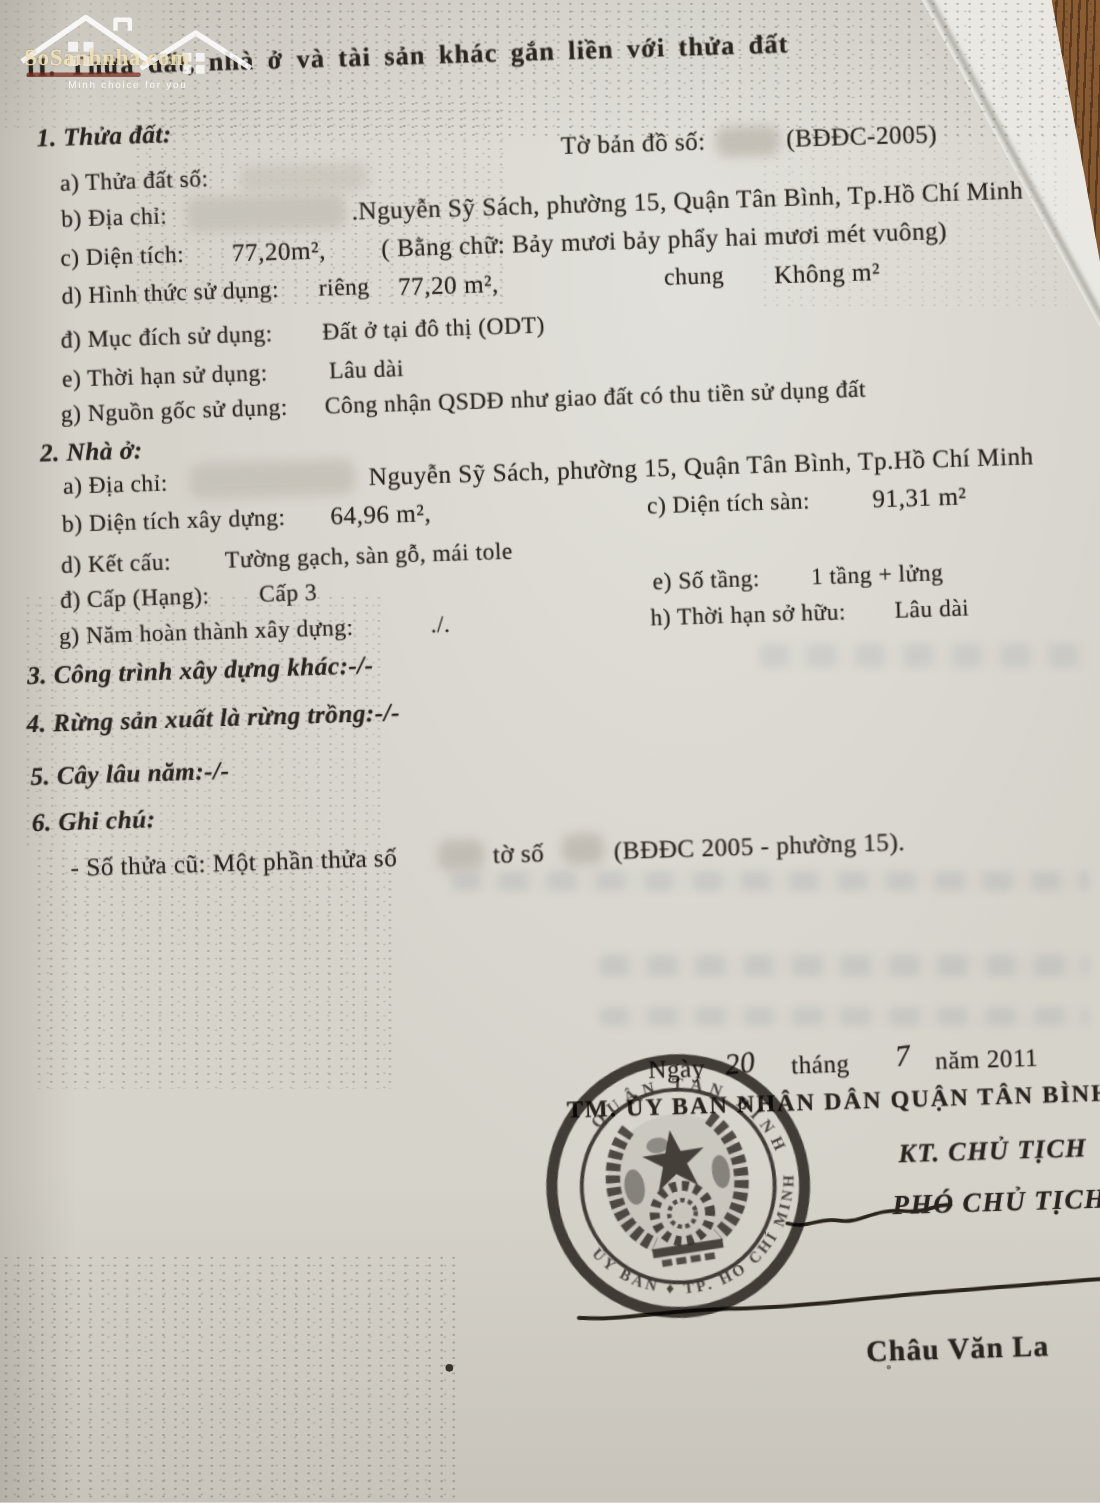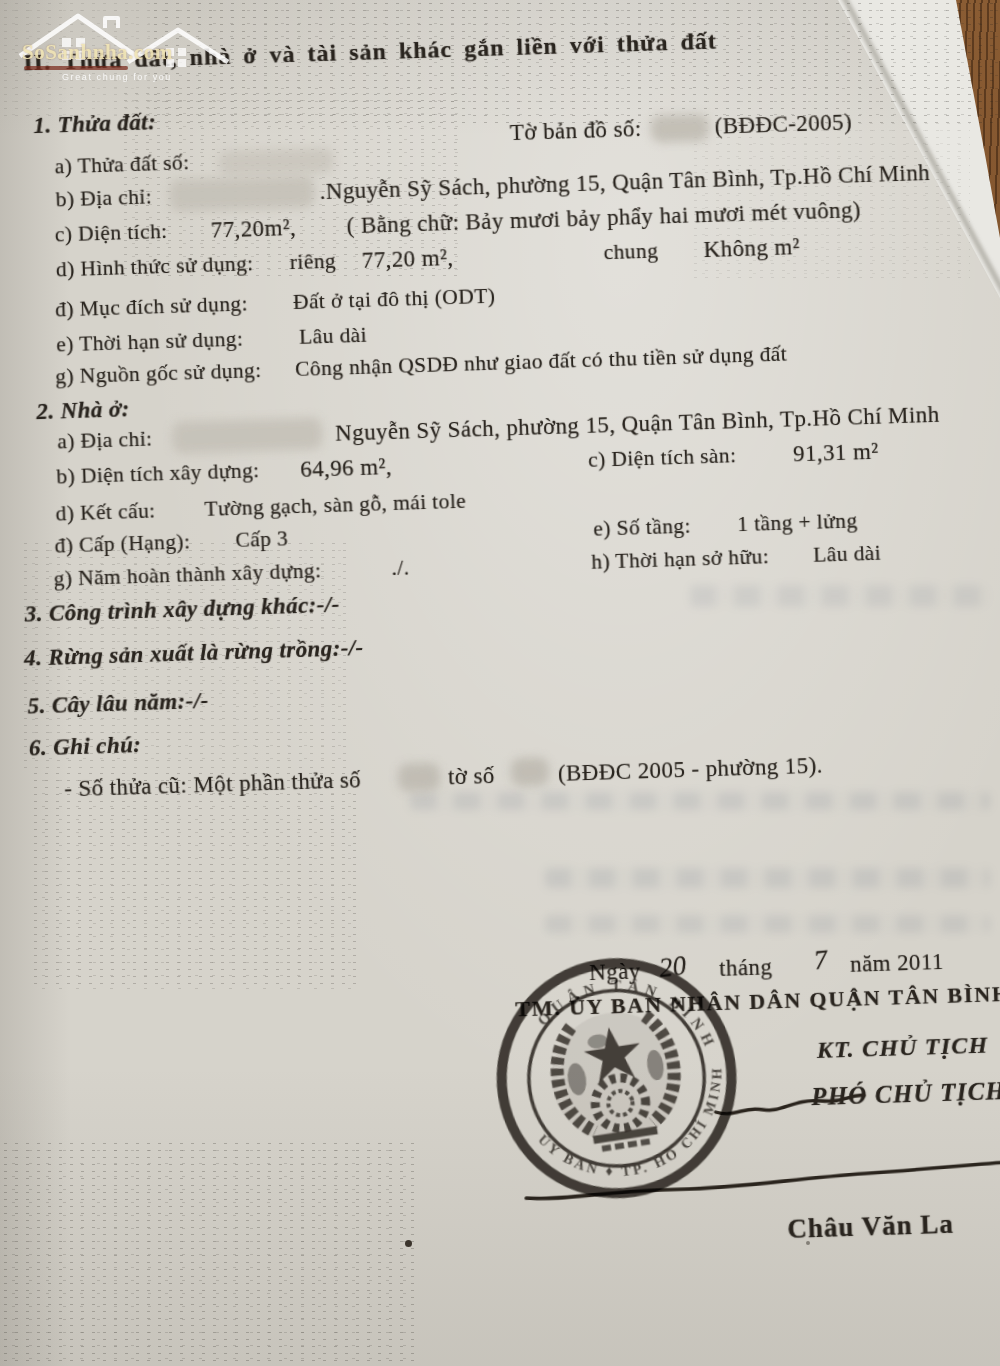--- a/index.html
+++ b/index.html
@@ -272,14 +272,14 @@
       <rect x="56" y="47" width="9" height="9"></rect>
         <rect x="70" y="47" width="9" height="9"></rect>
       <rect x="160" y="44" width="8" height="8"></rect>
         <rect x="172" y="44" width="8" height="8"></rect>
       <rect x="160" y="55" width="8" height="8"></rect>
         <rect x="172" y="55" width="8" height="8"></rect>
     </g>
   </svg>
   <div id="wm-brand">SoSanhnha.com</div>
   <div id="wm-underline"></div>
-  <div id="wm-tagline">Great chung for you</div>
+  <div id="wm-tagline">Minh choice for you</div>
 </div>
 
 </body></html>

